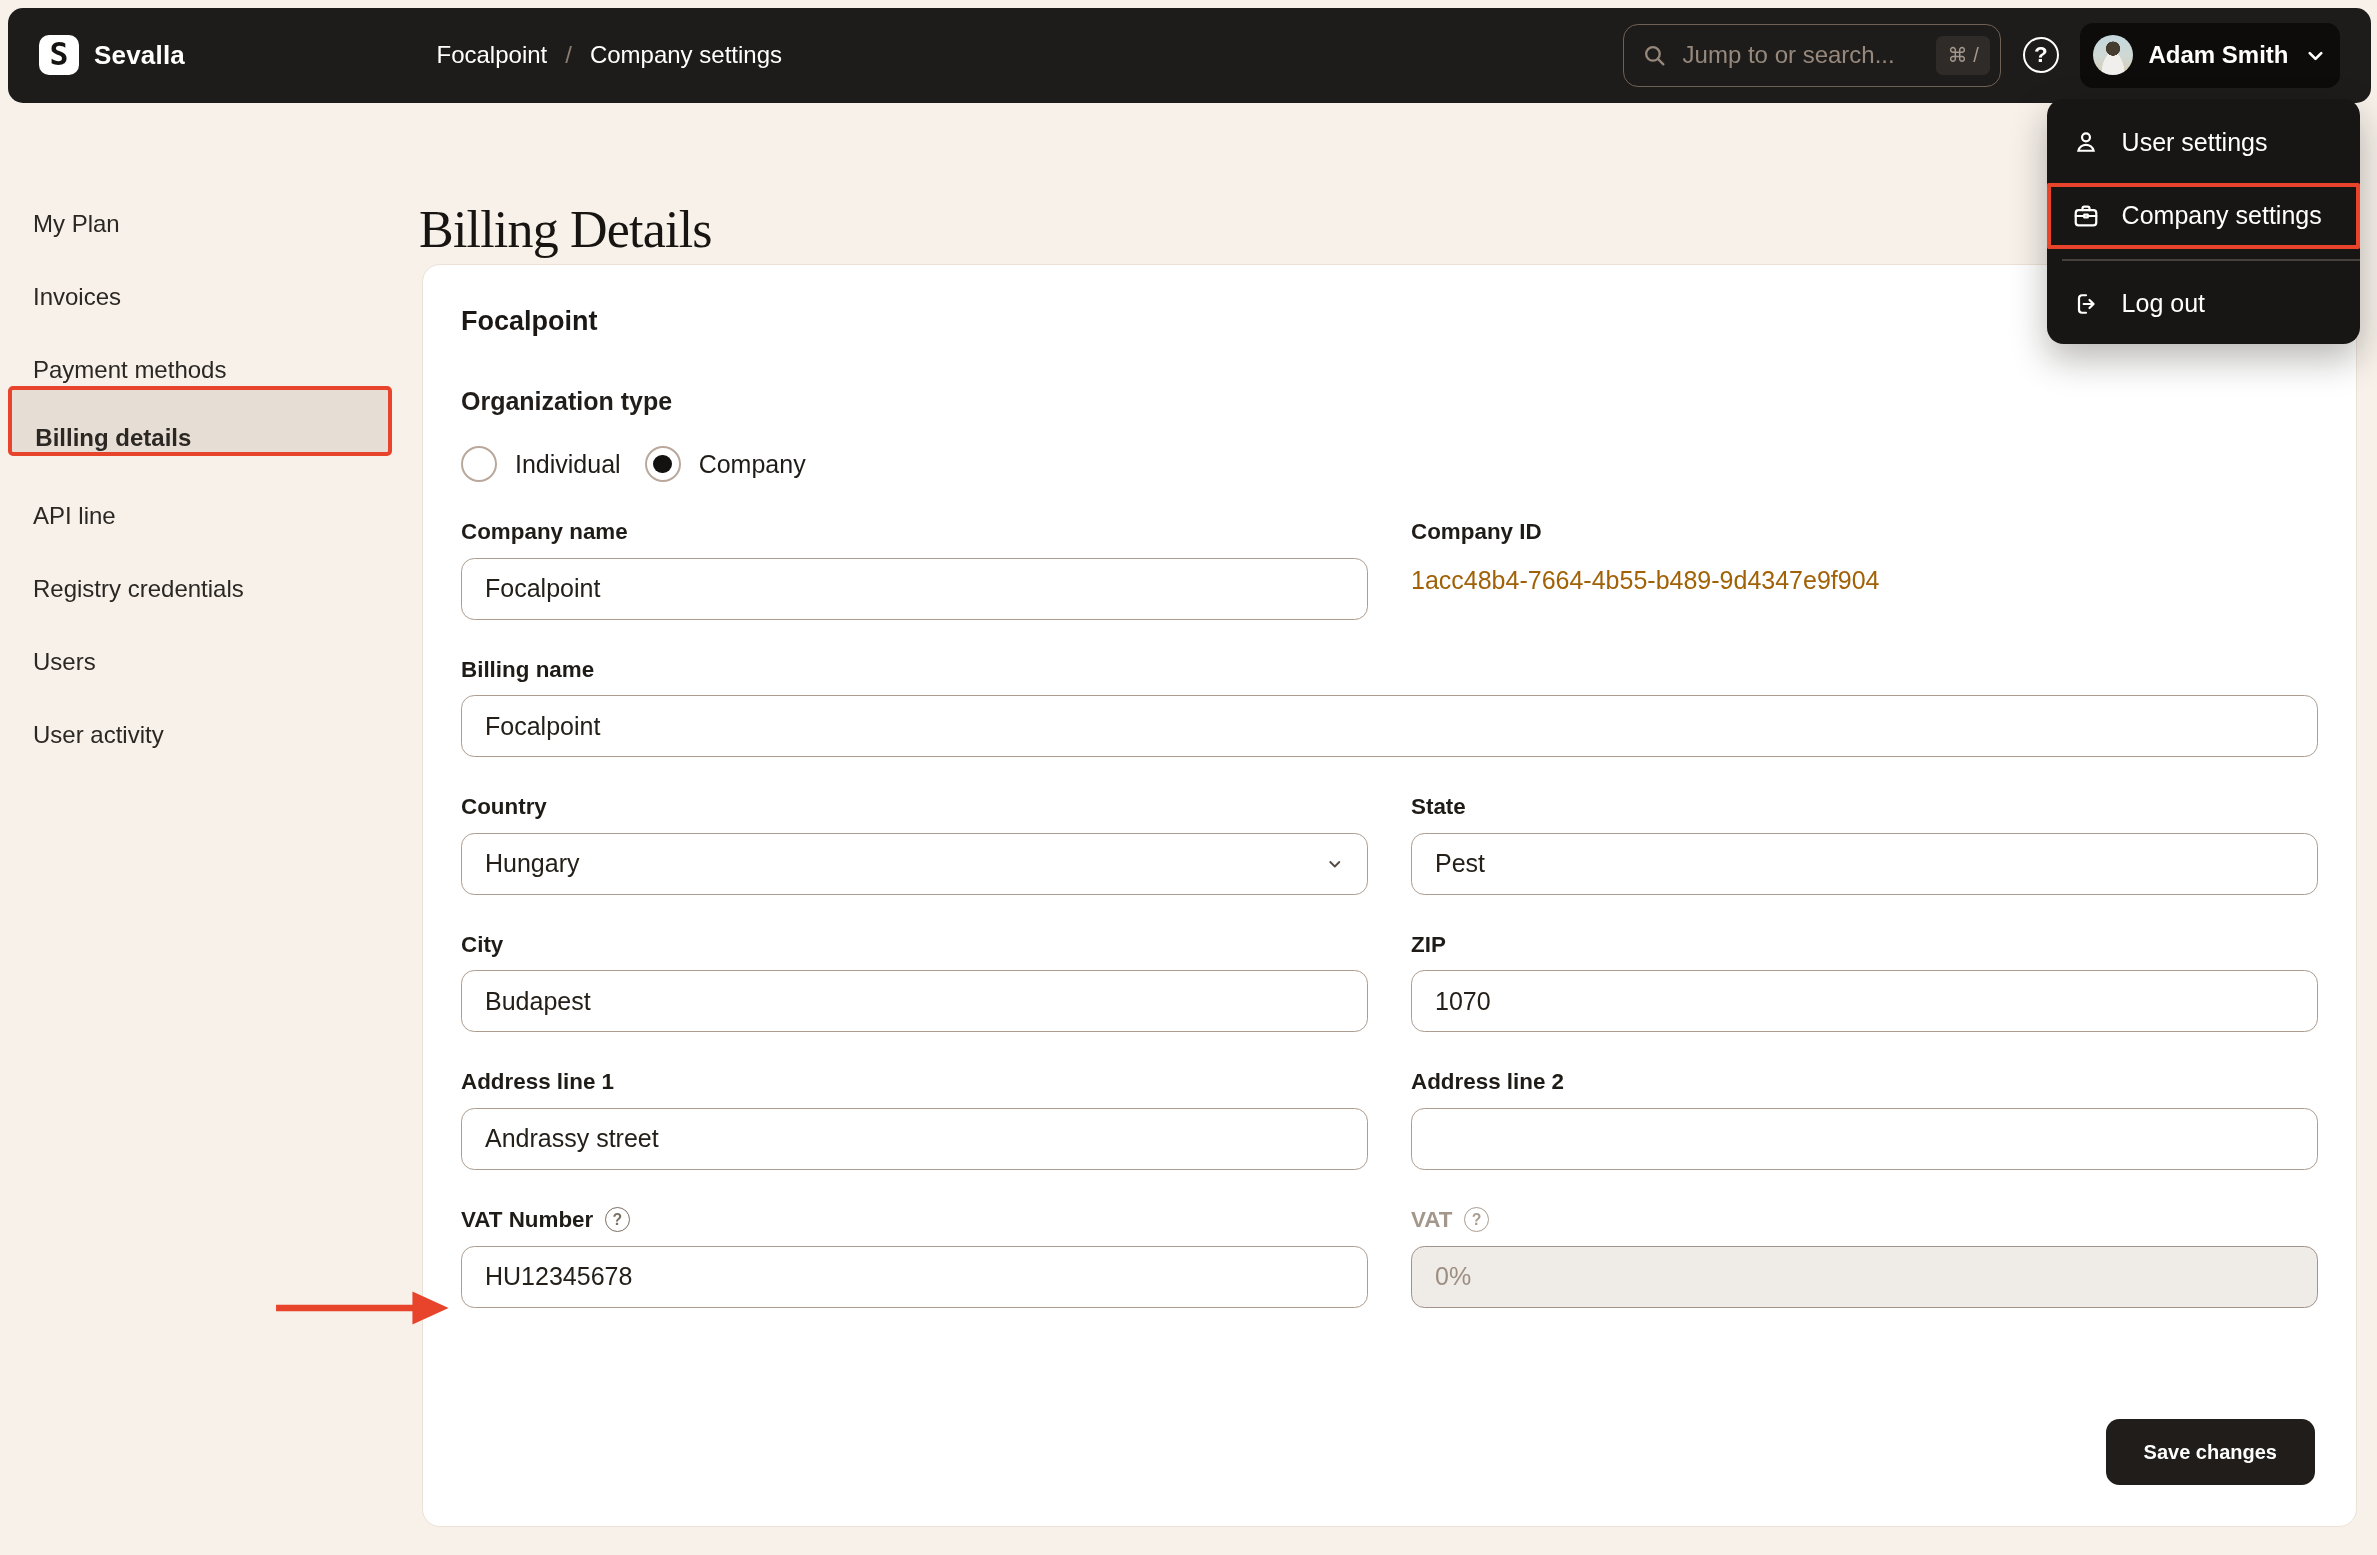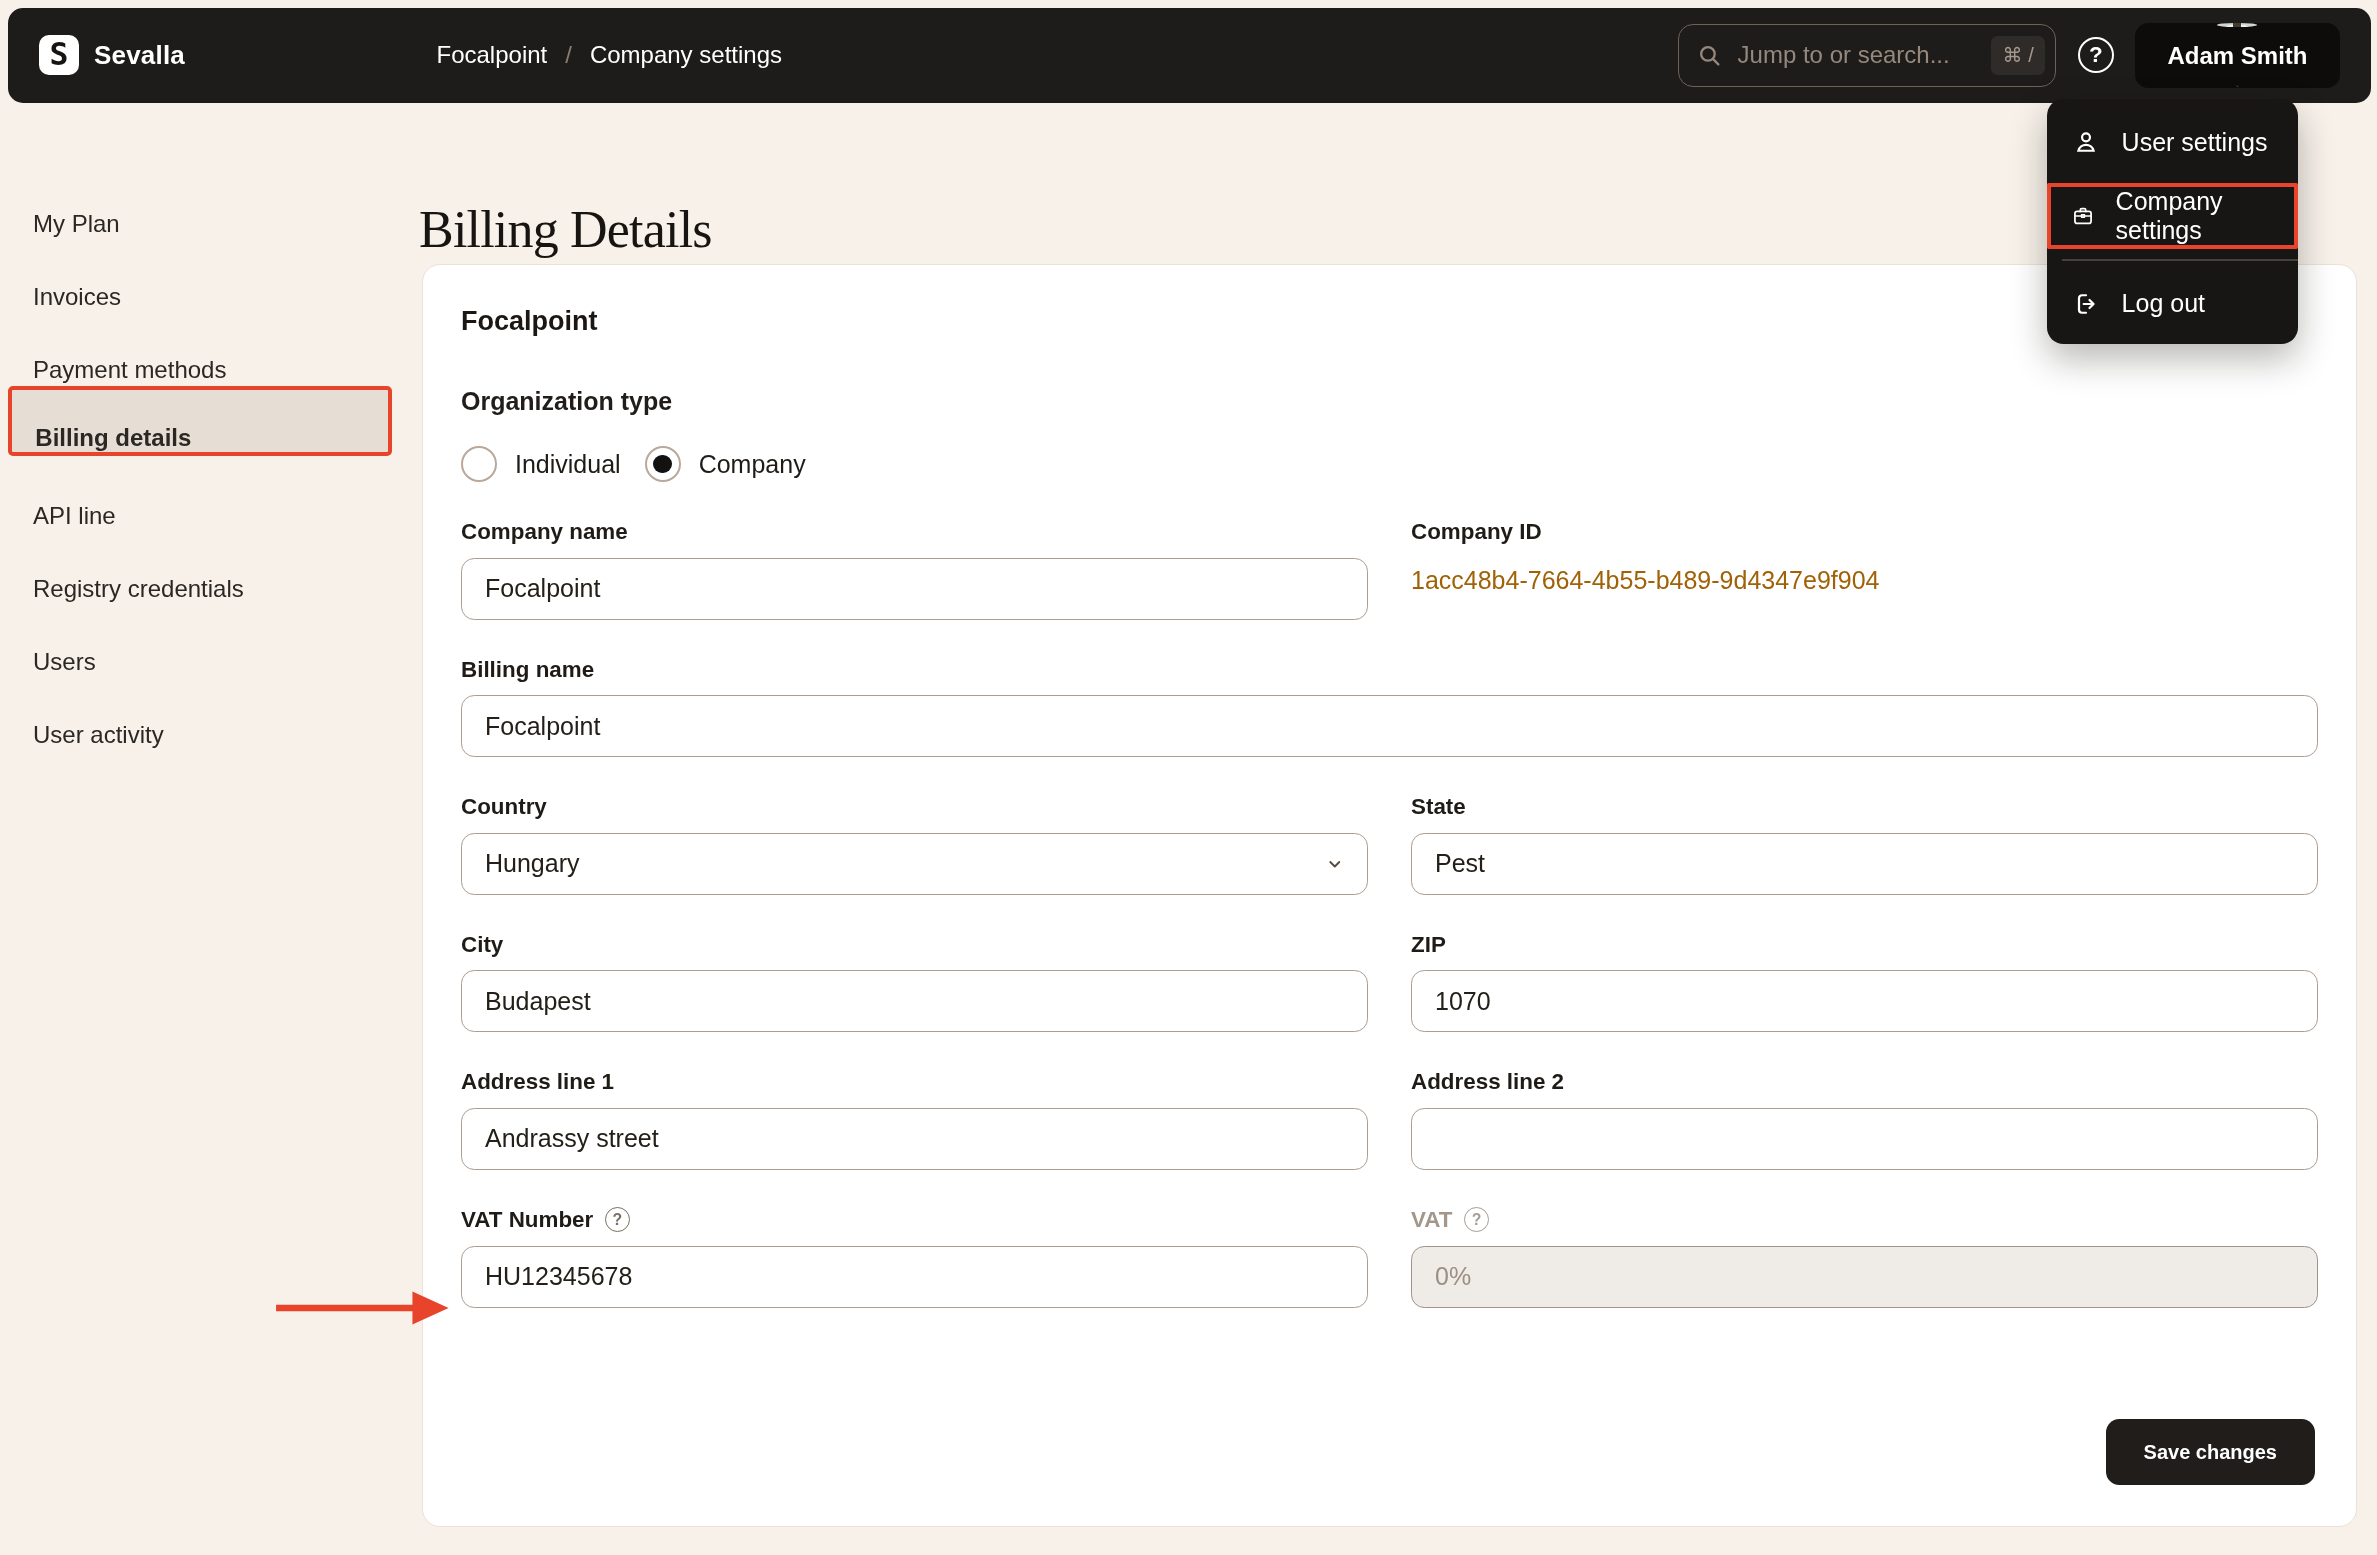--- a/index.html
+++ b/index.html
@@ -38,34 +38,34 @@
   }
   .search-input::placeholder{color:#96887c;opacity:1;}
   .kbd{background:#2e2b28;color:#a4978b;font-size:20px;border-radius:6.6px;padding:7.5px 11.6px;white-space:nowrap;}
   .help{
     width:36px;height:36px;border:2.5px solid #ffffff;border-radius:50%;color:#fff;
     display:flex;align-items:center;justify-content:center;
     font-size:22.4px;font-weight:700;box-sizing:border-box;cursor:pointer;
   }
   .userchip{
     height:65px;background:#0d0c0b;border-radius:13.3px;
-    display:flex;align-items:center;padding:0 32px;gap:15px;cursor:pointer;flex-direction:column;
+    display:flex;align-items:center;padding:0 13px;gap:15px;cursor:pointer;
   }
   .avatar{
     width:40px;height:40px;border-radius:50%;
     background:
       radial-gradient(circle at 50% 34%, #463b2f 0 21%, rgba(0,0,0,0) 22%),
       radial-gradient(ellipse at 50% 108%, #f0efec 0 42%, rgba(0,0,0,0) 43%),
       linear-gradient(180deg,#c5d8de 0%,#cfd8d3 55%,#d8cdb4 100%);
   }
   .username{color:#fff;font-size:24px;font-weight:600;}
 
   
   .dropdown{
-    position:absolute;left:2047px;top:99px;width:251px;height:245px;z-index:40;
+    position:absolute;left:2047px;top:99px;width:313px;height:245px;z-index:40;
     background:#181614;border-radius:16.6px;box-shadow:0 15px 36px rgba(20,15,10,.30);
     box-sizing:border-box;padding-top:10px;
   }
   .menu-item{
     height:66px;display:flex;align-items:center;padding:0 25px;gap:21.6px;
     color:#ffffff;font-size:25px;font-weight:500;box-sizing:border-box;cursor:pointer;
   }
   .menu-item + .menu-item{margin-top:7.5px;}
   .menu-item.highlight{outline:4.1px solid #e8432b;outline-offset:-4.1px;border-radius:1.7px;}
   .menu-divider{height:1.7px;background:#46413c;margin:10.8px 0 10px 15px;}

